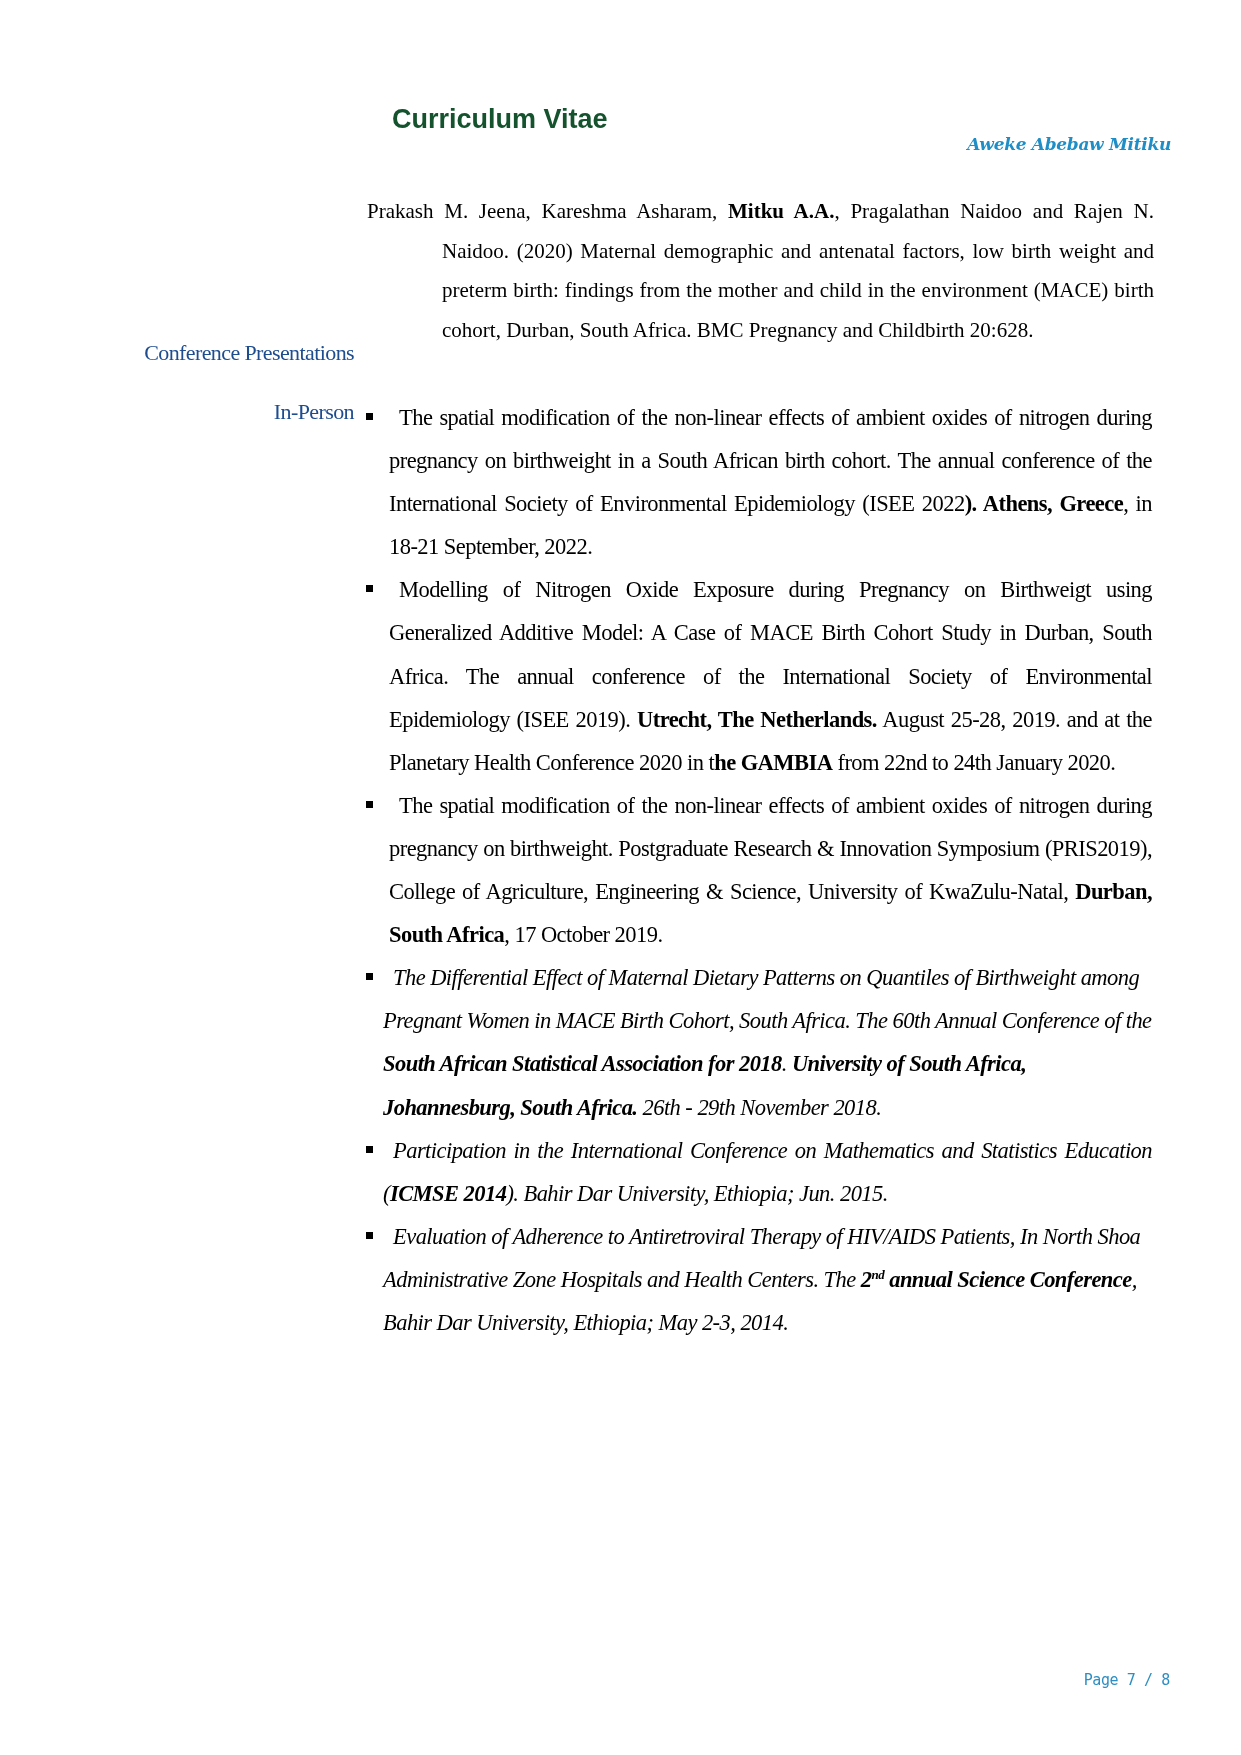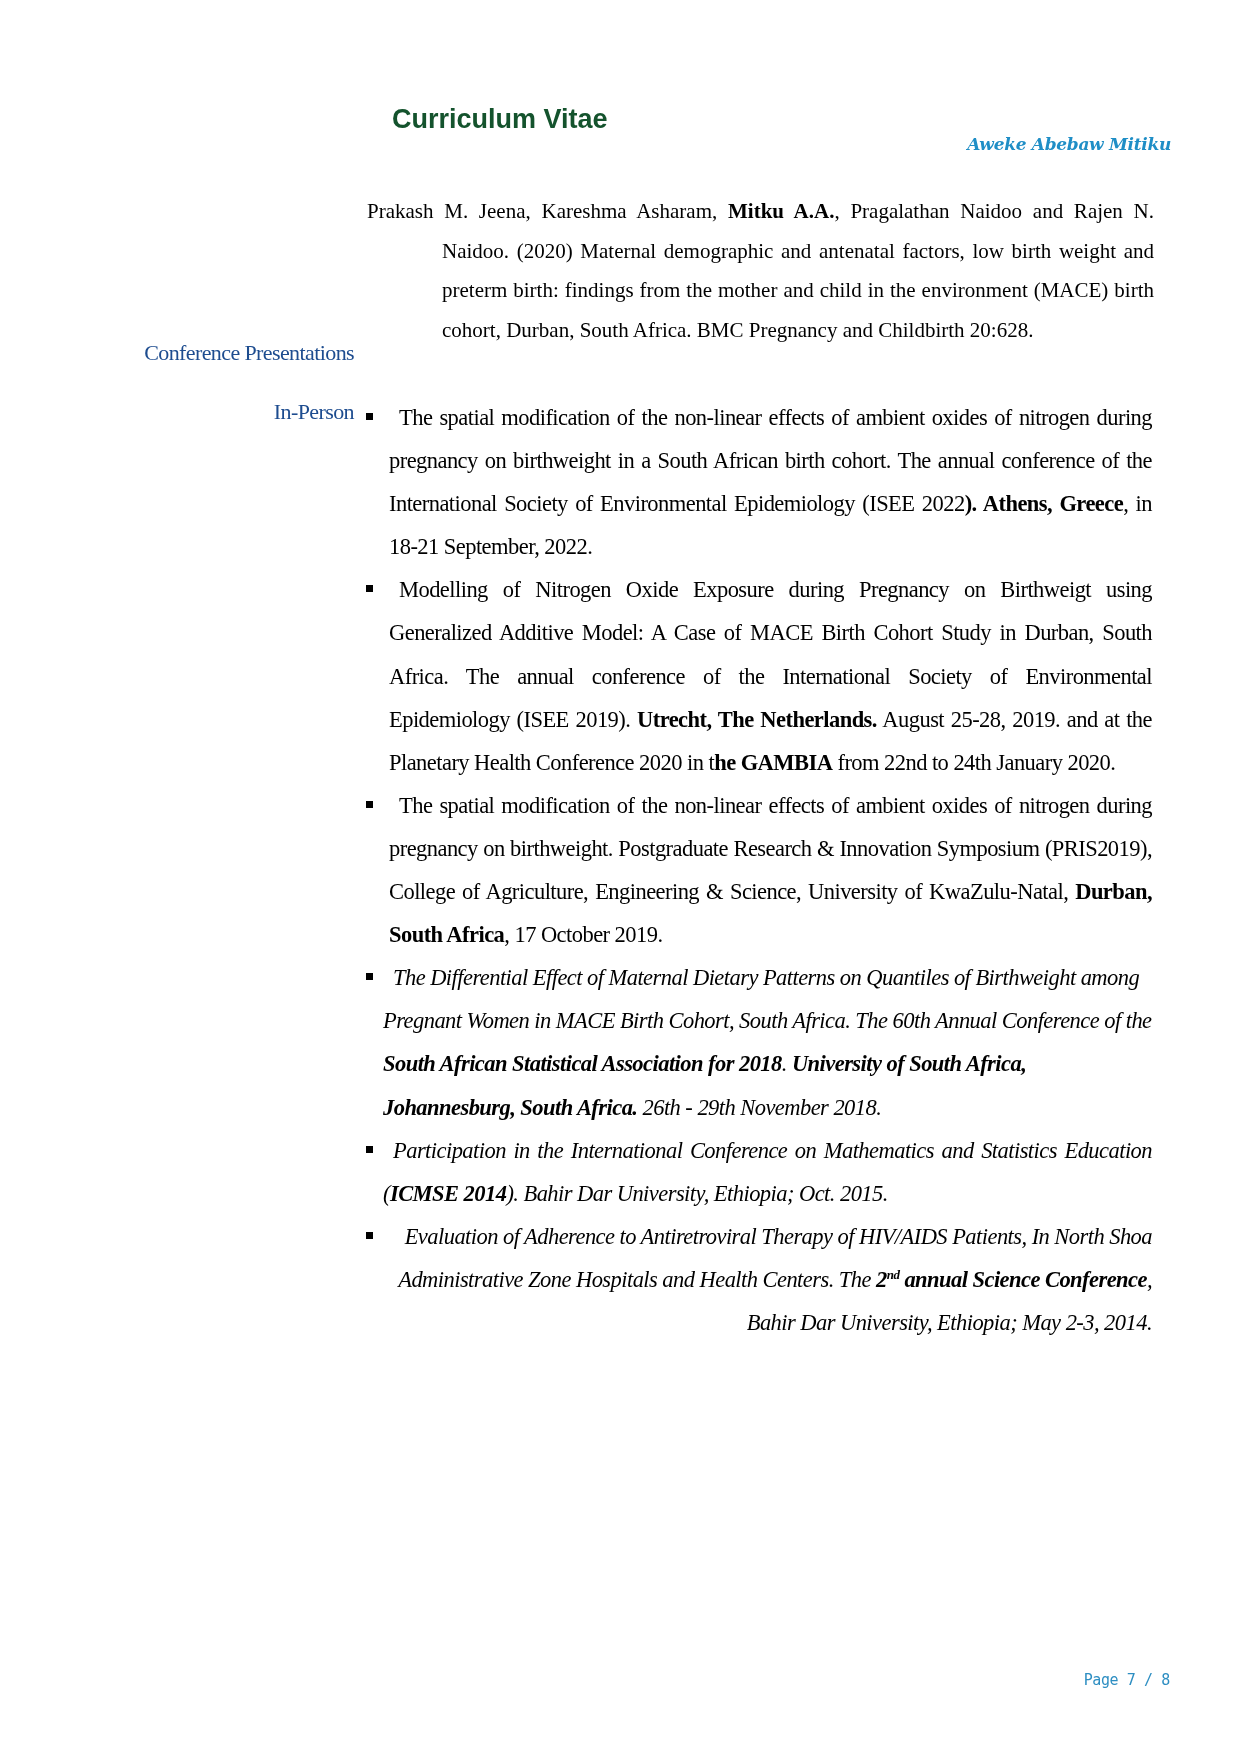--- a/index.html
+++ b/index.html
@@ -44,21 +44,21 @@
   <li class="pres-item">
     <span class="bullet"></span>
     <span class="pres-text first"><span>The spatial modification of the non-linear effects of ambient oxides of nitrogen during pregnancy on birthweight. Postgraduate Research &amp; Innovation Symposium (PRIS2019), College of Agriculture, Engineering &amp; Science, University of KwaZulu-Natal, </span><b>Durban, South Africa</b><span>, 17 October 2019.</span></span>
   </li>
   <li class="pres-item tight">
     <span class="bullet"></span>
     <span class="pres-text first" style="text-align:left"><span>The Differential Effect of Maternal Dietary Patterns on Quantiles of Birthweight among Pregnant Women in MACE Birth Cohort, South Africa. The 60th Annual Conference of the </span><b>South African Statistical Association for 2018</b><span>. </span><b>University of South Africa, Johannesburg, South Africa.</b><span> 26th - 29th November 2018.</span></span>
   </li>
   <li class="pres-item tight">
     <span class="bullet"></span>
-    <span class="pres-text first"><span>Participation in the International Conference on Mathematics and Statistics Education (</span><b>ICMSE 2014</b><span>). Bahir Dar University, Ethiopia; Oct.  2015.</span></span>
+    <span class="pres-text first"><span>Participation in the International Conference on Mathematics and Statistics Education (</span><b>ICMSE 2014</b><span>). Bahir Dar University, Ethiopia; Jun.  2015.</span></span>
   </li>
   <li class="pres-item tight">
     <span class="bullet"></span>
-    <span class="pres-text first" style="text-align:right"><span>Evaluation of Adherence to Antiretroviral Therapy of HIV/AIDS Patients, In North Shoa Administrative Zone Hospitals and Health Centers. The </span><b>2</b><sup>nd</sup><b> annual Science Conference</b><span>, Bahir Dar University, Ethiopia; May 2-3, 2014.</span></span>
+    <span class="pres-text first" style="text-align:left"><span>Evaluation of Adherence to Antiretroviral Therapy of HIV/AIDS Patients, In North Shoa Administrative Zone Hospitals and Health Centers. The </span><b>2</b><sup>nd</sup><b> annual Science Conference</b><span>, Bahir Dar University, Ethiopia; May 2-3, 2014.</span></span>
   </li>
 </ul>
 
 <div class="page-num">Page 7 / 8</div>
 
 </body></html>

